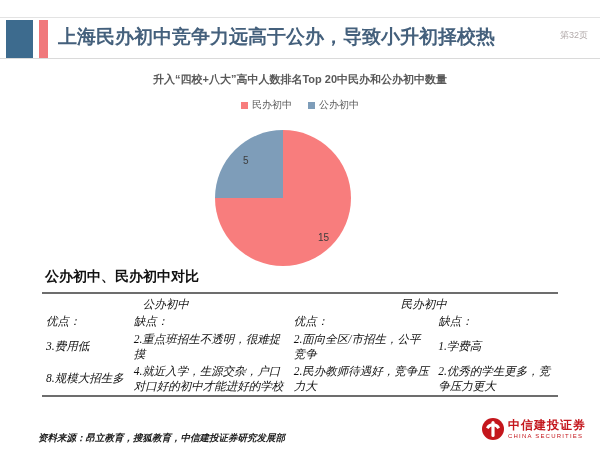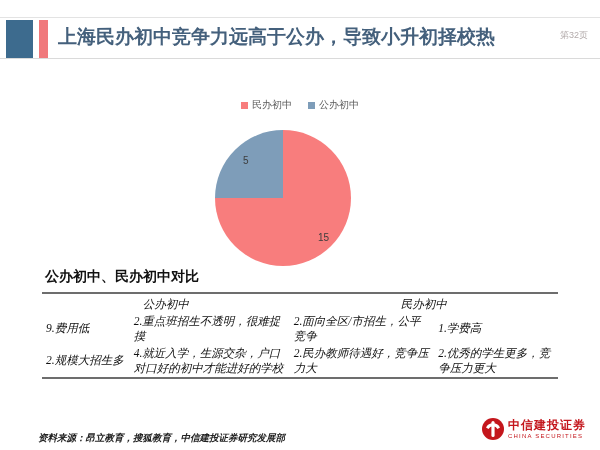--- a/index.html
+++ b/index.html
@@ -47,20 +47,21 @@
 <div id="slide">
 
   <div id="top-line" class="hline"></div>
 
   <div id="bar-blue" style="background: rgb(61, 107, 142);"></div>
   <div id="bar-red" style="background: rgb(240, 121, 124);"></div>
   <div id="slide-title">上海民办初中竞争力远高于公办，导致小升初择校热</div>
   <div id="page-num">第32页</div>
   <div id="title-underline" class="hline"></div>
 
+  <div id="chart-title">升入“四校+八大”高中人数排名Top 20中民办和公办初中数量</div>
 
   <div id="legend">
     <div class="legend-item">
       <span class="swatch" style="background: rgb(248, 125, 125);"></span>
       <span>民办初中</span>
     </div>
     <div class="legend-item">
       <span class="swatch" style="background: rgb(126, 157, 185);"></span>
       <span>公办初中</span>
     </div>
@@ -77,28 +78,34 @@
       <col style="width:17%">
         <col style="width:31%">
         <col style="width:28%">
         <col style="width:24%">
     </colgroup>
     <tbody>
         <tr class="group-header">
       <td colspan="2">公办初中</td>
       <td colspan="2">民办初中</td>
     </tr>
+    <tr class="sub-header">
+      <td>优点：</td>
+      <td>缺点：</td>
+      <td>优点：</td>
+      <td>缺点：</td>
+    </tr>
     <tr>
-      <td>9.费用低</td>
+      <td>3.费用低</td>
       <td>2.重点班招生不透明，很难捉摸</td>
       <td>2.面向全区/市招生，公平竞争</td>
       <td>1.学费高</td>
     </tr>
     <tr>
-      <td>2.规模大招生多</td>
+      <td>8.规模大招生多</td>
       <td>4.就近入学，生源交杂，户口对口好的初中才能进好的学校</td>
       <td>2.民办教师待遇好，竞争压力大</td>
       <td>2.优秀的学生更多，竞争压力更大</td>
     </tr>
   </tbody>
     </table>
 
   <div id="logo">
     <svg width="22" height="22" viewBox="0 0 22 22">
       <circle cx="11" cy="11" r="11" fill="#c4161c"></circle>

